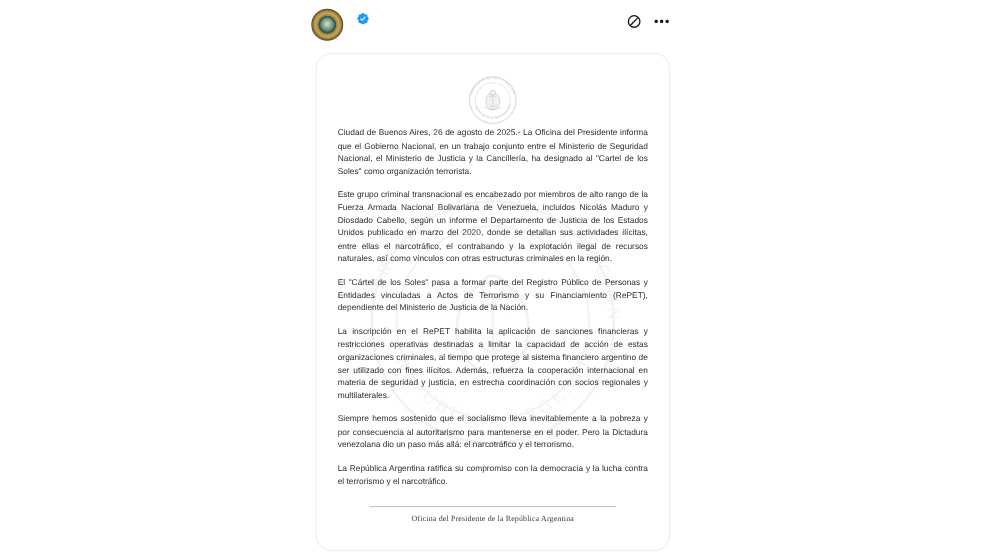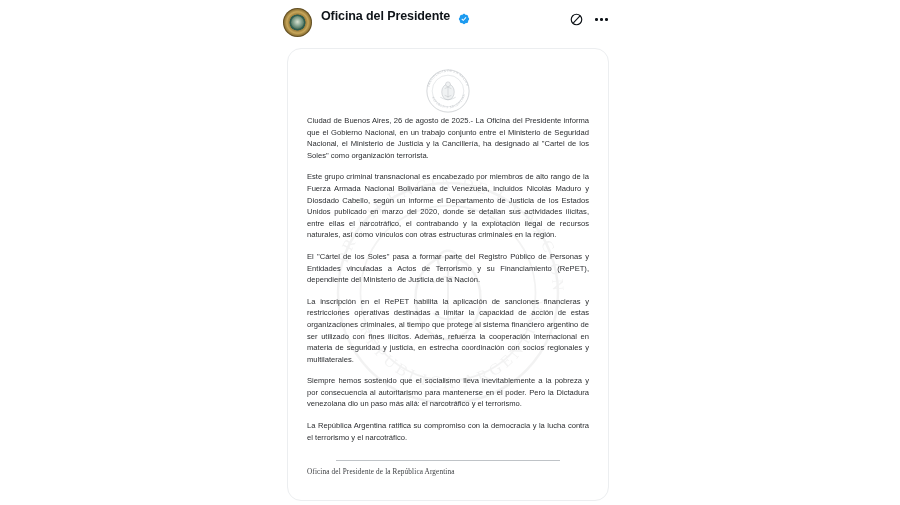--- a/index.html
+++ b/index.html
@@ -177,39 +177,39 @@
 
   .doc-rule {
     width: 224px;
     height: 1px;
     background: #bfc3c7;
     margin: 17px auto 7px auto;
     border: 0;
   }
 
   .doc-footer {
+    text-align: center;
     font-family: "Liberation Serif", serif;
     font-size: 7.2px;
     color: #3a3c3f;
     letter-spacing: 0.15px;
   }
 </style>
 </head>
 <body>
 
 <div class="page">
 
   <div class="post-header">
 
     <div class="avatar">
       <span class="seal-inner"></span>
     </div>
 
     <div class="name-block">
-      <span class="display-name">Oficina del Presidente</span>
       <span class="verified-badge">
         <svg viewBox="0 0 22 22" width="12" height="12" aria-hidden="true">
           <path fill="#1d9bf0" d="M20.396 11c-.018-.646-.215-1.275-.57-1.816-.354-.54-.852-.972-1.438-1.246.223-.607.27-1.264.14-1.897-.131-.634-.437-1.218-.882-1.687-.47-.445-1.053-.75-1.687-.882-.633-.13-1.29-.083-1.897.14-.273-.587-.704-1.086-1.245-1.44S11.647 1.62 11 1.604c-.646.017-1.273.213-1.813.568s-.969.854-1.24 1.44c-.608-.223-1.267-.272-1.902-.14-.635.13-1.22.436-1.69.882-.445.47-.749 1.055-.878 1.688-.13.633-.08 1.29.144 1.896-.587.274-1.087.705-1.443 1.245-.356.54-.555 1.17-.574 1.817.02.647.218 1.276.574 1.817.356.54.856.972 1.443 1.245-.224.606-.274 1.263-.144 1.896.13.634.433 1.218.877 1.688.47.443 1.054.747 1.687.878.633.132 1.29.084 1.897-.136.274.586.705 1.084 1.246 1.439.54.354 1.17.551 1.816.569.647-.016 1.276-.213 1.817-.567s.972-.854 1.245-1.44c.604.239 1.266.296 1.903.164.636-.132 1.22-.447 1.68-.905.458-.459.772-1.044.902-1.681s.072-1.299-.167-1.902c.586-.274 1.084-.705 1.439-1.246.354-.54.551-1.17.569-1.816zM9.662 14.85l-3.429-3.428 1.293-1.302 2.072 2.072 4.4-4.794 1.347 1.246z"></path>
         </svg>
       </span>
     </div>
 
     <div class="header-actions">
       <span class="grok-icon">
         <svg viewBox="0 0 24 24" width="15" height="15" aria-hidden="true">

